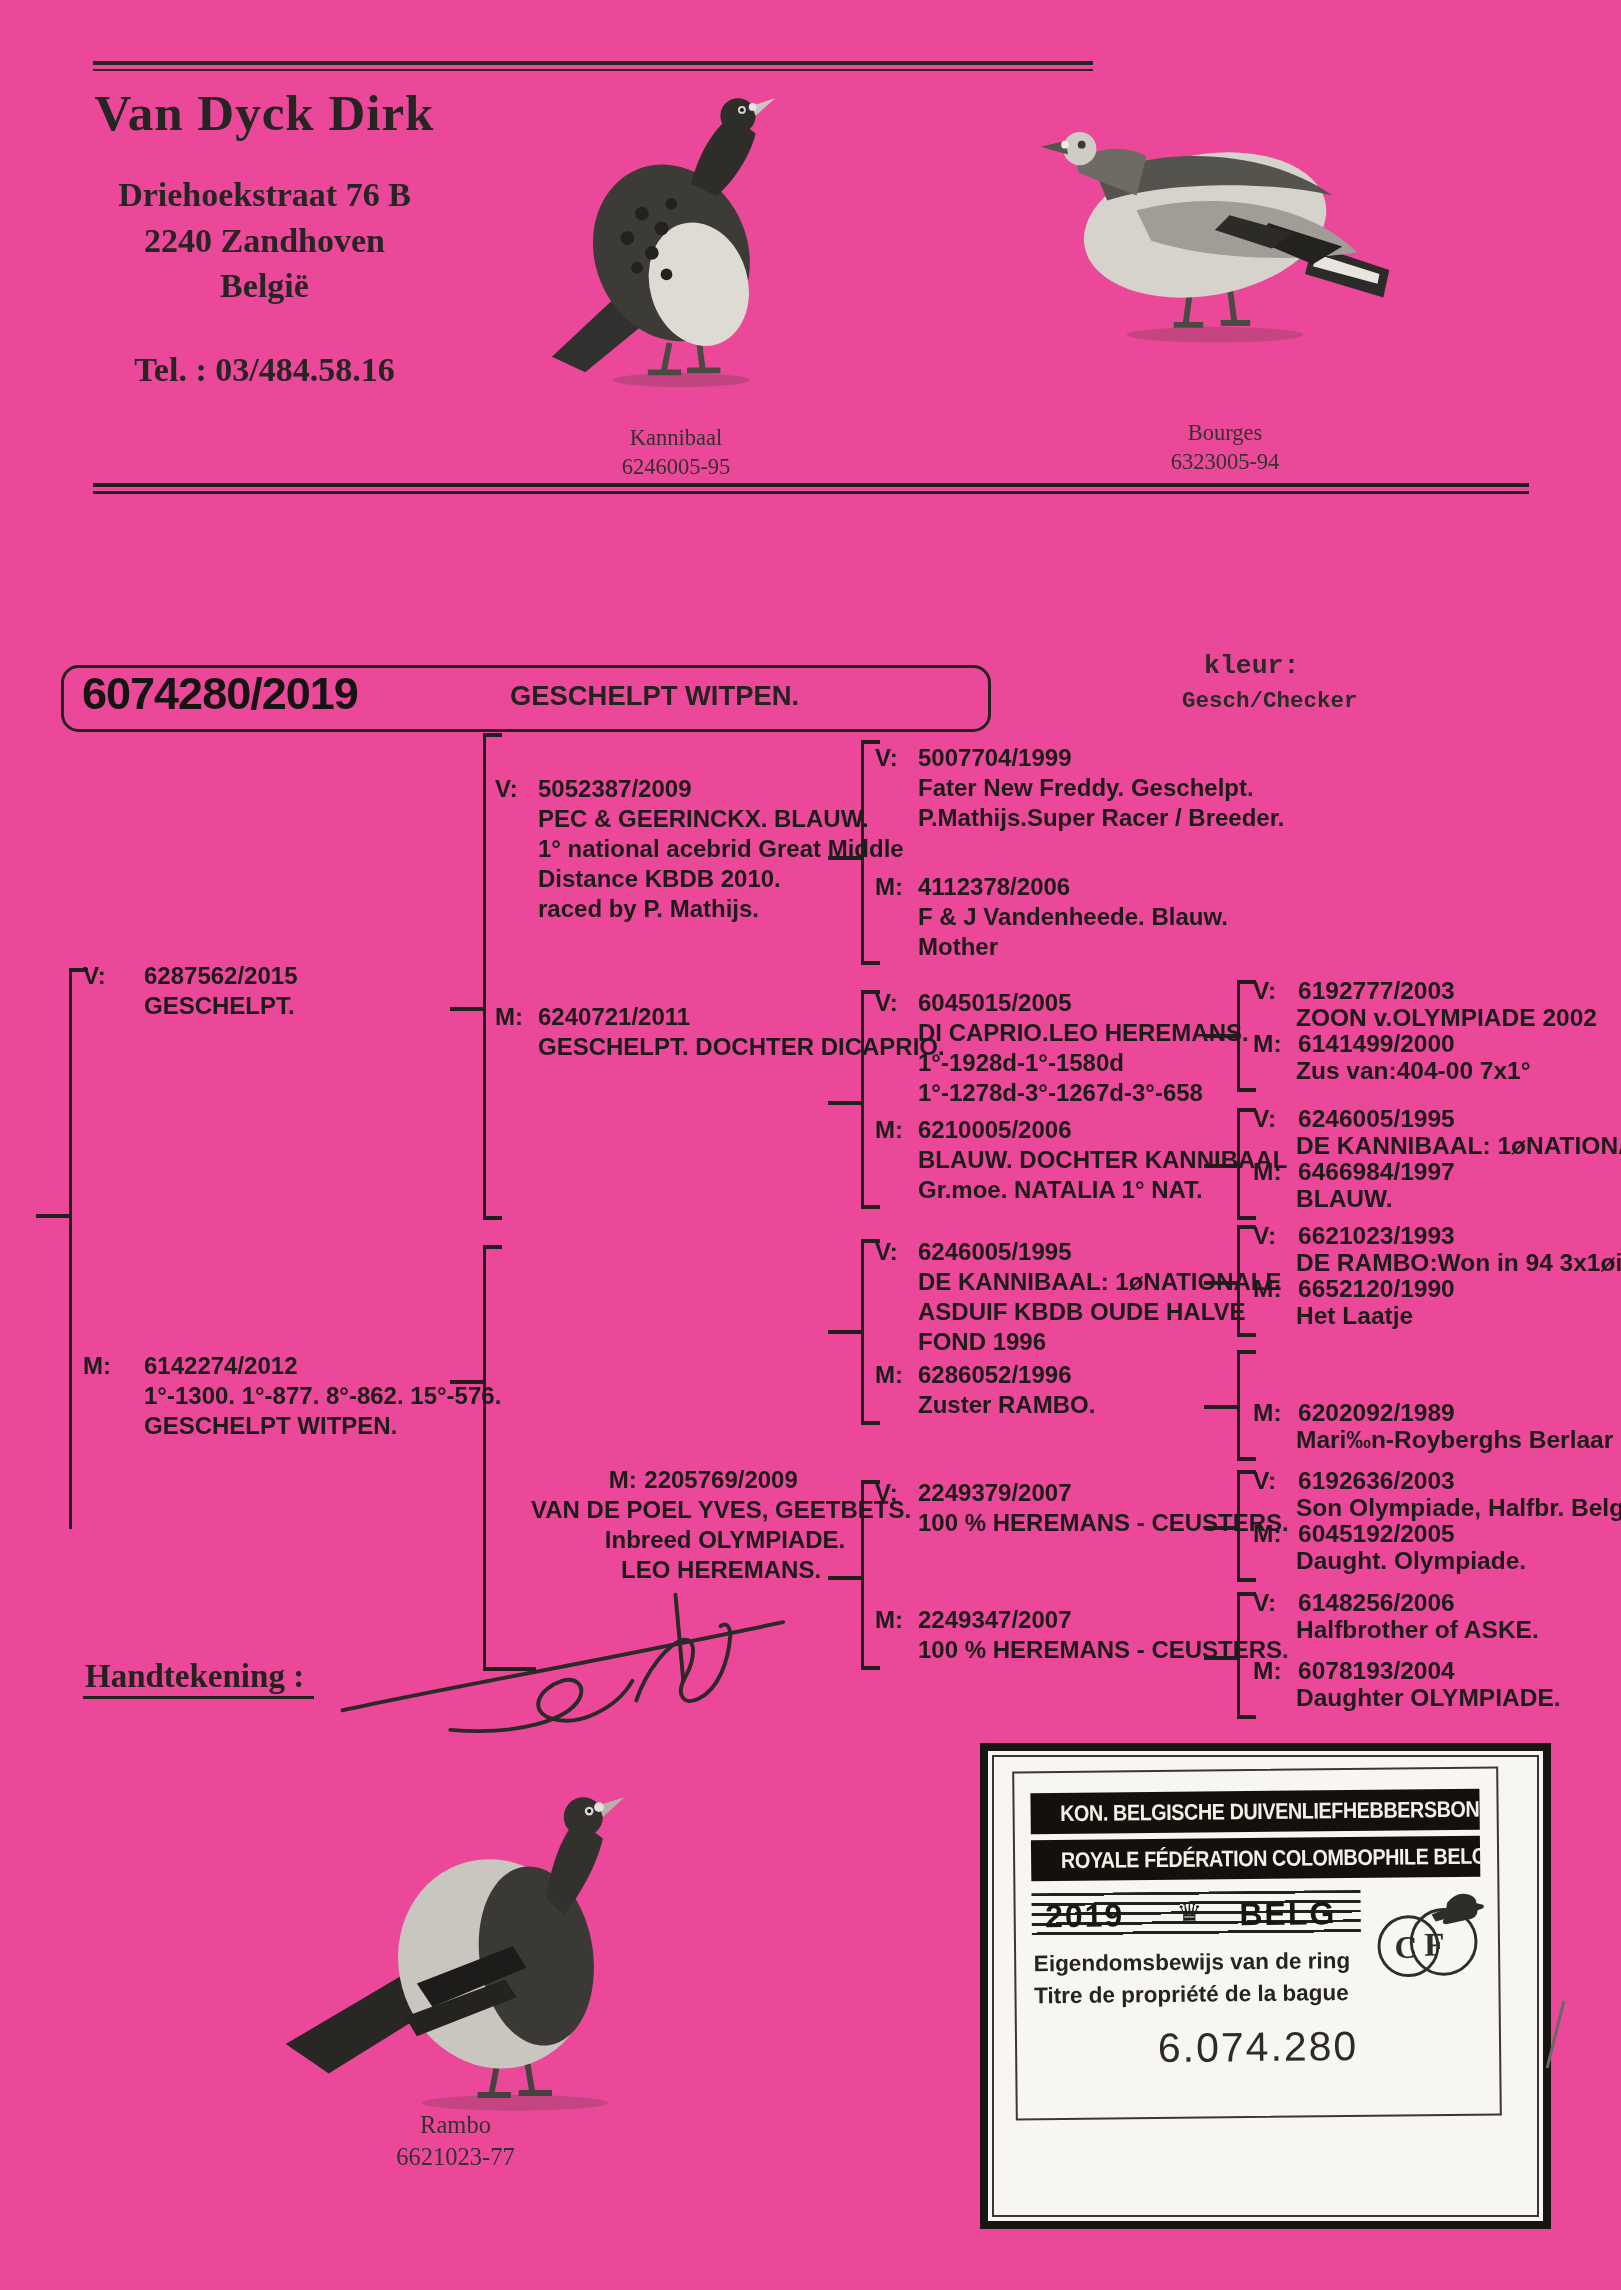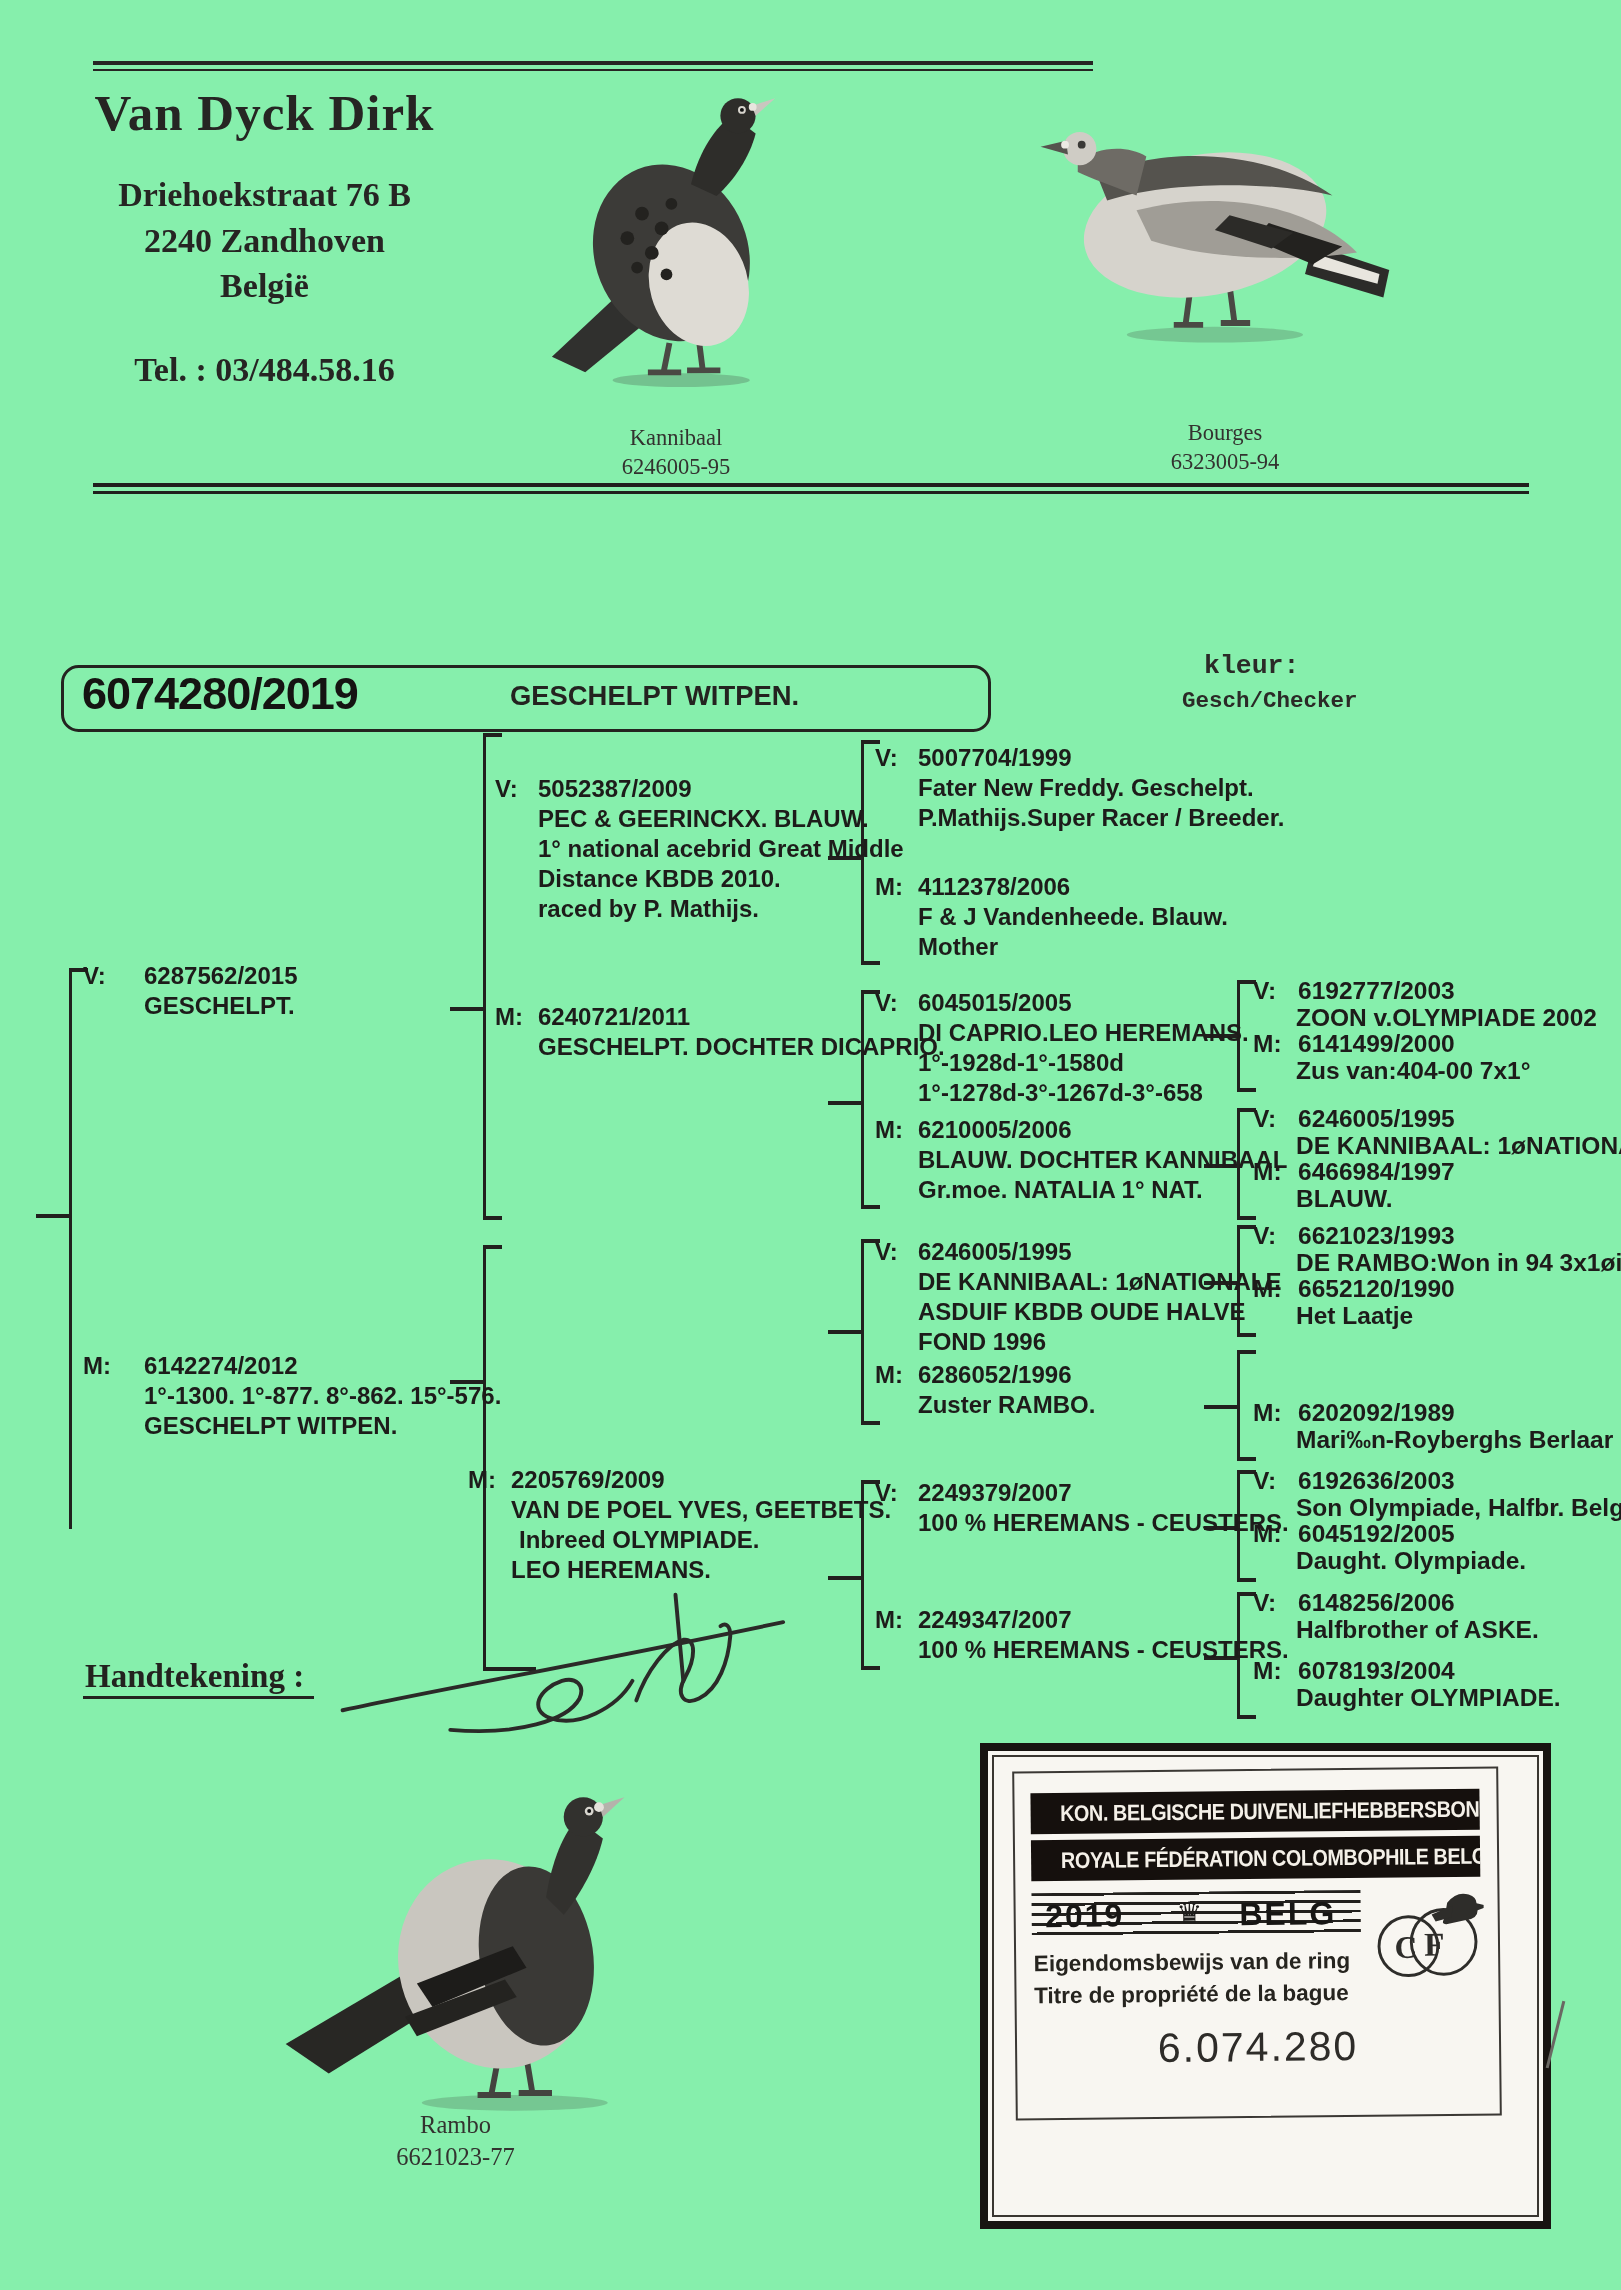--- a/index.html
+++ b/index.html
@@ -1,16 +1,16 @@
 <!DOCTYPE html>
 <html><head>
 <meta charset="utf-8">
 <style>
   html,body{margin:0;padding:0;background:#e8e6e1;}
-  #page{position:relative;width:1621px;height:2291px;background:#86efac;overflow:hidden;
+  #page{position:relative;width:1621px;height:2291px;background:#ec4899;overflow:hidden;
         font-family:"Liberation Sans",sans-serif;color:#1d1b19;}
   .abs{position:absolute;}
   
   .serif{font-family:"Liberation Serif",serif;font-weight:bold;color:#262523;}
   .rule-double{border-top:4.9px solid #262523;border-bottom:2.9px solid #262523;height:3.9px;}
   .rule-heavy{border-top:4.9px solid #201f1d;border-bottom:3.9px solid #201f1d;height:3.9px;}
   .cap{font-family:"Liberation Serif",serif;color:#33322f;text-align:center;}
   
   .ringbox{left:61px;top:665px;width:924px;height:61px;border:3.9px solid #242320;border-radius:17.6px;}
   .ringnum{left:82px;top:668px;font-size:45px;font-weight:bold;letter-spacing:-1px;color:#151412;}
@@ -196,21 +196,21 @@
     <div><span class="tag">V:</span><span>5052387/2009</span></div>
     <div class="sub">PEC &amp; GEERINCKX. BLAUW.</div>
     <div class="sub">1° national acebrid Great Middle</div>
     <div class="sub">Distance KBDB 2010.</div>
     <div class="sub">raced by P. Mathijs.</div>
   </div>
   <div class="entry g2" style="left:495px;top:1002px;">
     <div><span class="tag">M:</span><span>6240721/2011</span></div>
     <div class="sub">GESCHELPT. DOCHTER DICAPRIO.</div>
   </div>
-  <div class="entry g2" style="left:468px;top:1465px;">
+  <div class="entry g2" style="left:488px;top:1465px;text-align:center;">
     <div><span class="tag">M:</span><span>2205769/2009</span></div>
     <div class="sub">VAN DE POEL YVES, GEETBETS.</div>
     <div class="sub" style="padding-left:51px;">Inbreed OLYMPIADE.</div>
     <div class="sub">LEO HEREMANS.</div>
   </div>
 
   <div class="entry g3" style="left:875px;top:743px;">
     <div><span class="tag">V:</span><span>5007704/1999</span></div>
     <div class="sub">Fater New Freddy. Geschelpt.</div>
     <div class="sub">P.Mathijs.Super Racer / Breeder.</div>

